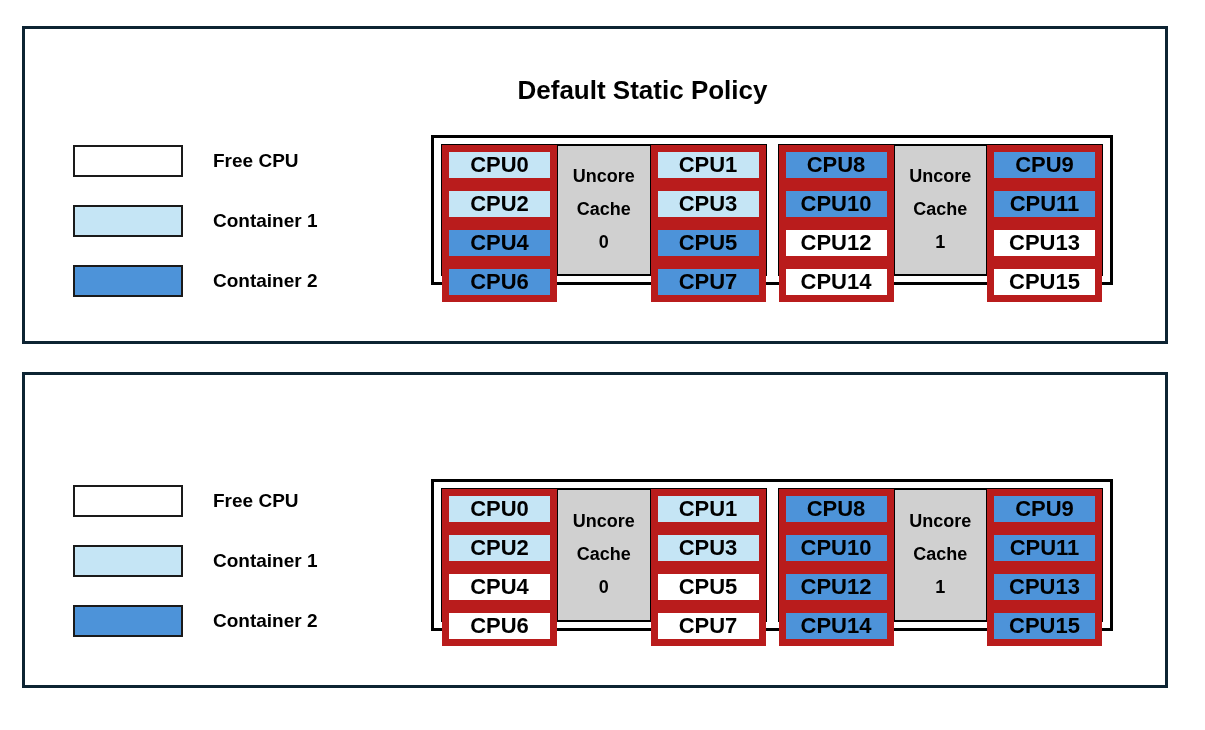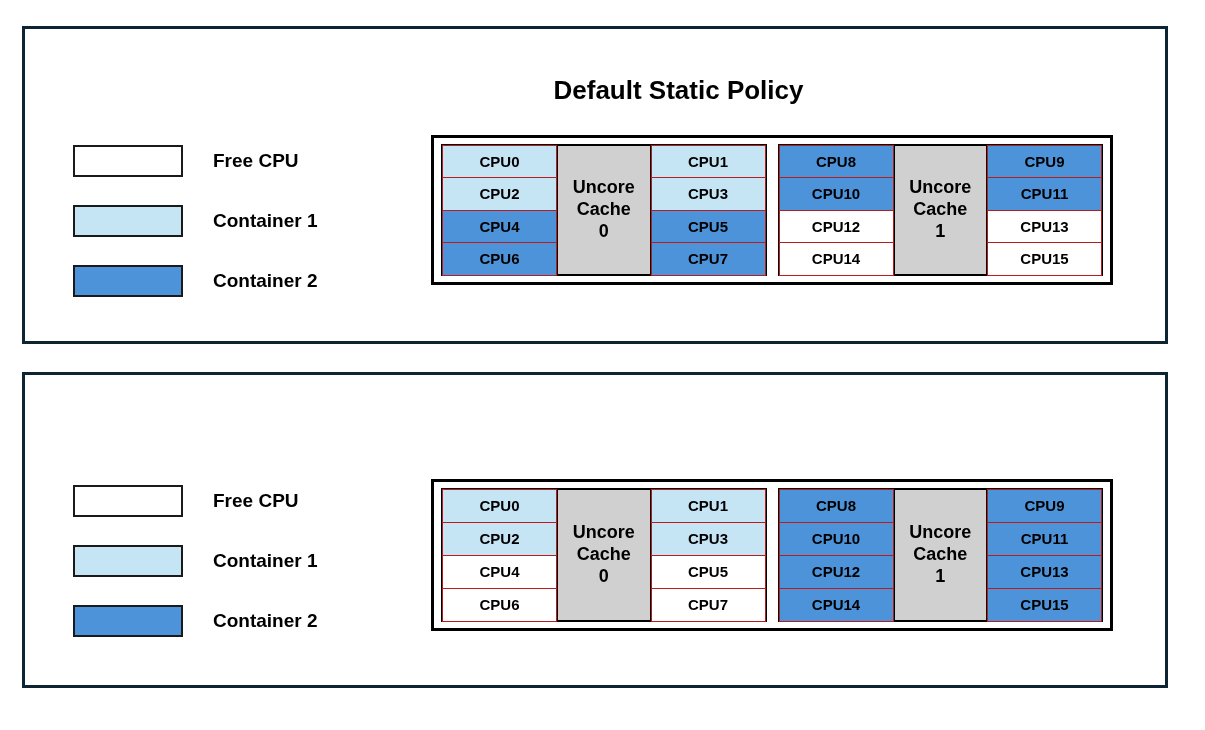--- a/index.html
+++ b/index.html
@@ -34,21 +34,20 @@
     text-align: center;
     font-weight: bold;
     color: #000000;
     letter-spacing: 0px;
   }
   #panel-top .panel-title {
     top: 46px;
     font-size: 26px;
     padding-left: 95px;
     box-sizing: border-box;
-    margin-left: 36px;
   }
   #panel-bottom .panel-title {
     top: 41px;
     font-size: 26px;
     padding-left: 150px;
     box-sizing: border-box;
   }
 
   
   .legend {
@@ -97,44 +96,45 @@
     border: 1px solid #000000;
     box-sizing: border-box;
   }
   .cpu-col {
     display: flex;
     flex-direction: column;
     flex: 0 0 115px;
   }
   .cpu-cell {
     flex: 1 1 0;
-    border: 1px solid #b91c1c;
+    border: 7px solid #b91c1c;
     margin: -0.5px 0;
     box-sizing: border-box;
     display: flex;
     align-items: center;
     justify-content: center;
-    font-size: 15px;
+    font-size: 22px;
     font-weight: bold;
     color: #000000;
   }
   .cache-box {
     flex: 1 1 auto;
     background: #d0d0d0;
     border: 1px solid #000000;
     box-sizing: border-box;
     display: flex;
     flex-direction: column;
     align-items: center;
     justify-content: center;
     font-size: 18px;
     font-weight: bold;
     color: #000000;
     line-height: 1.22;
     text-align: center;
+    gap: 11px;
   }
 </style>
 </head>
 <body>
 
 <div class="panel" id="panel-top">
   <div class="panel-title">Default Static Policy</div>
 
   <div class="legend">
     <div class="legend-row">

